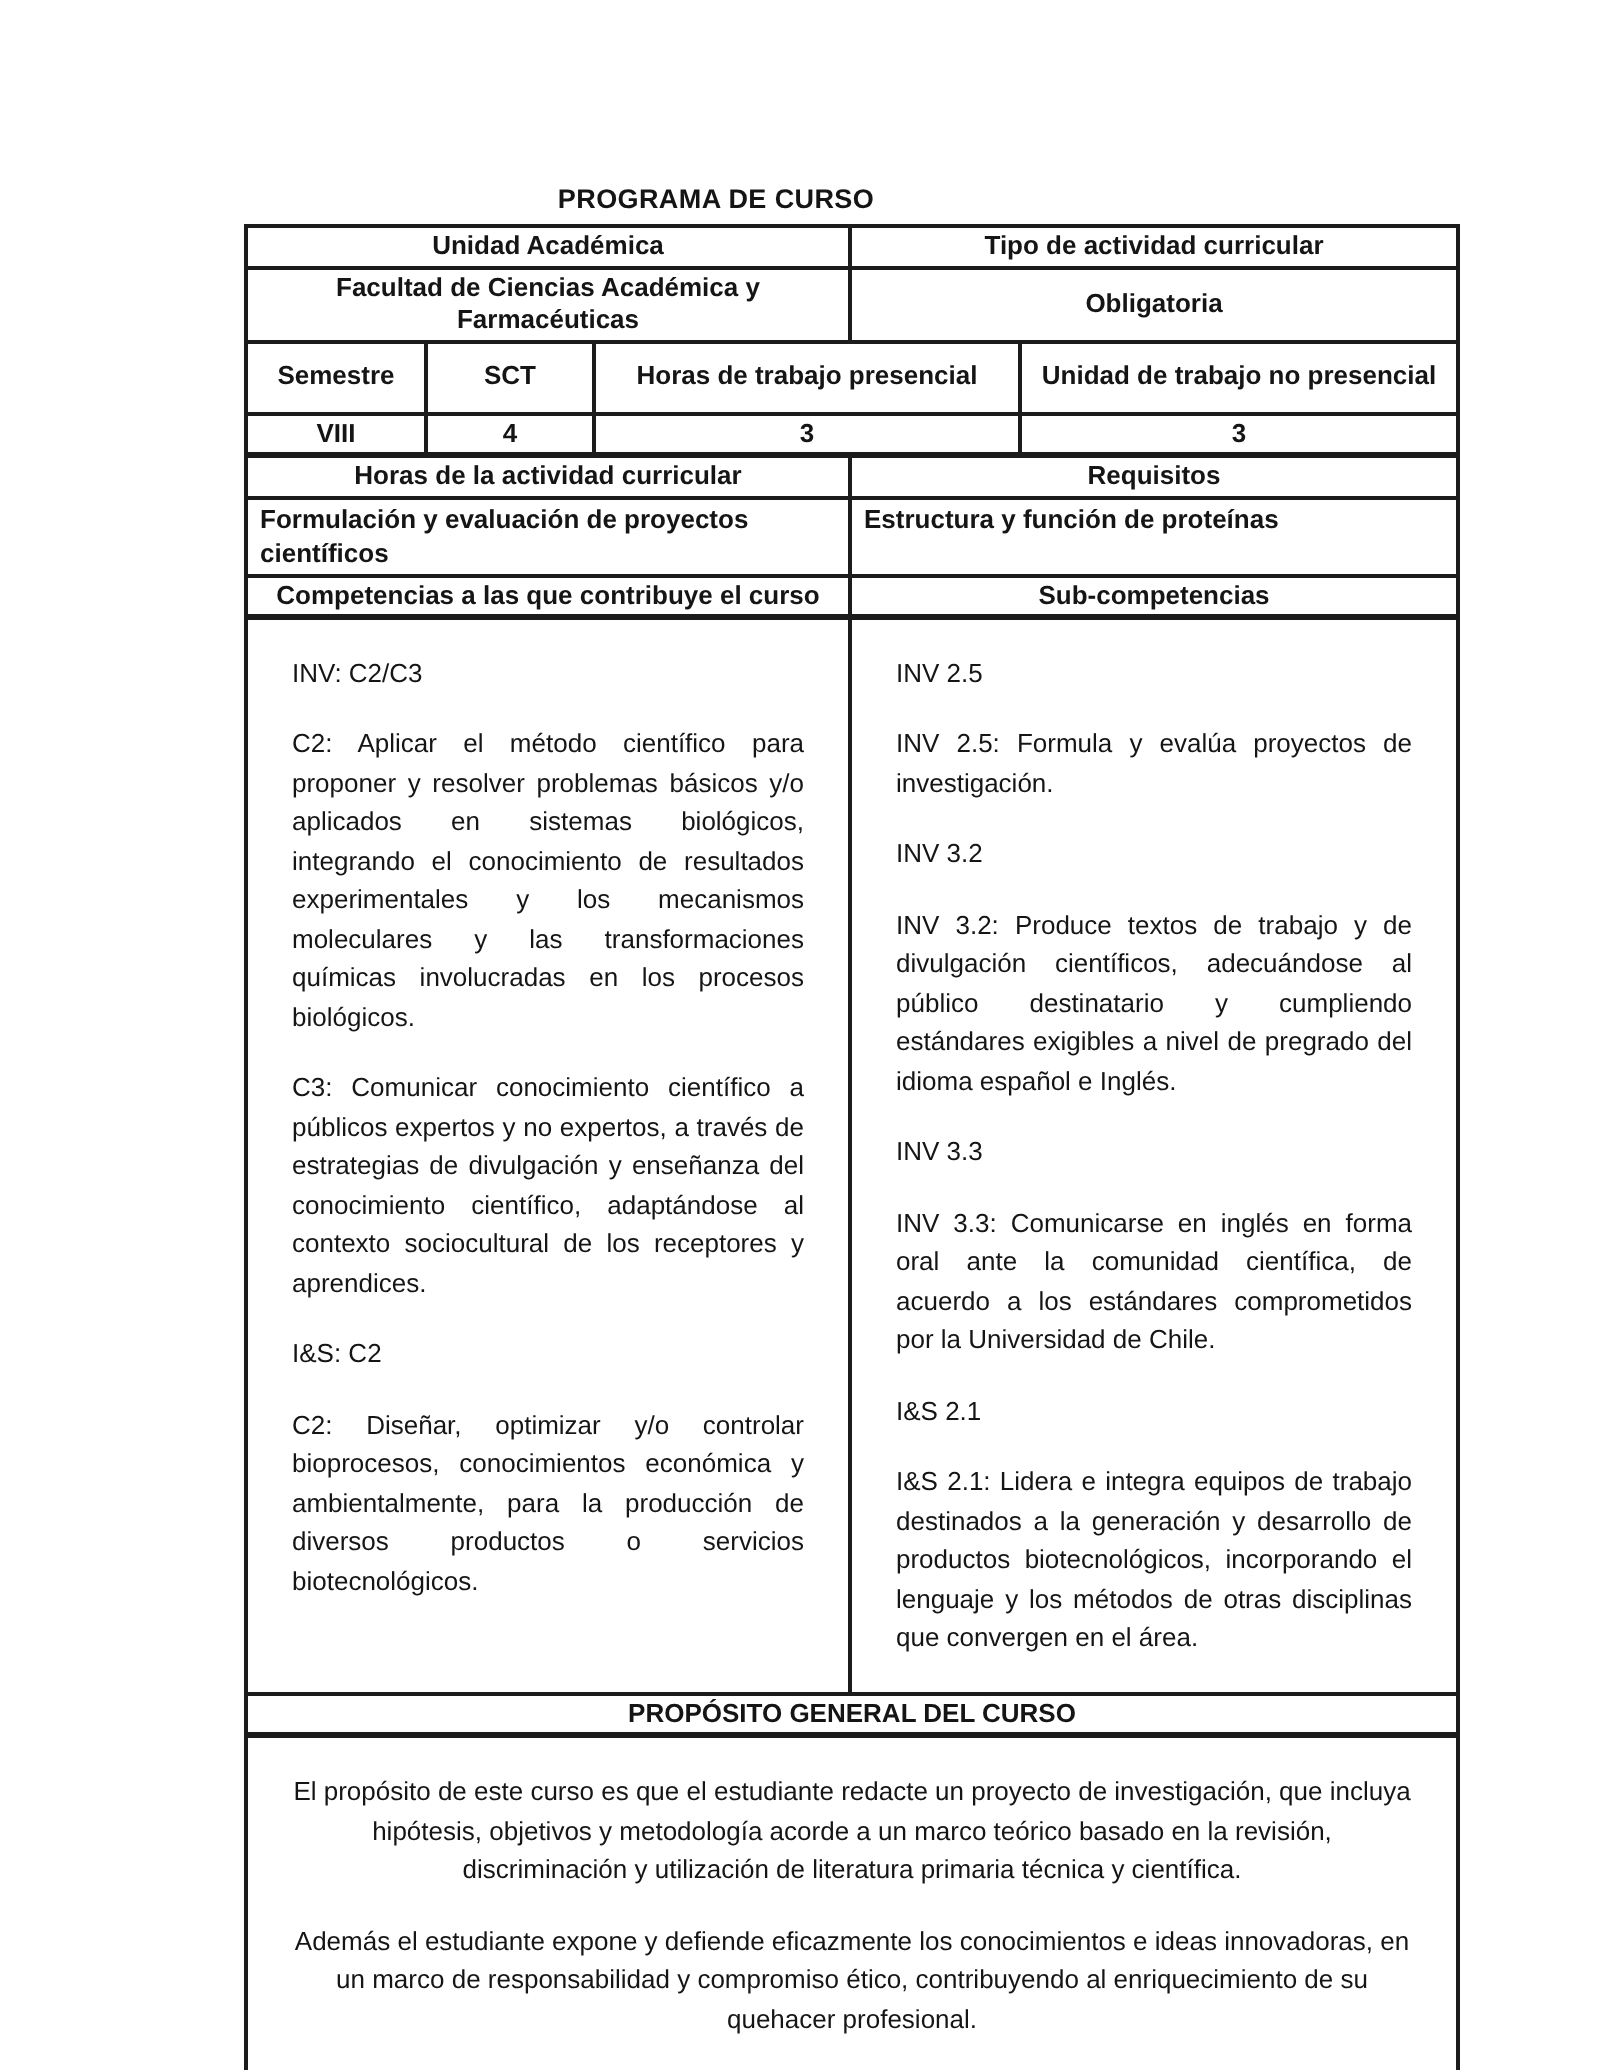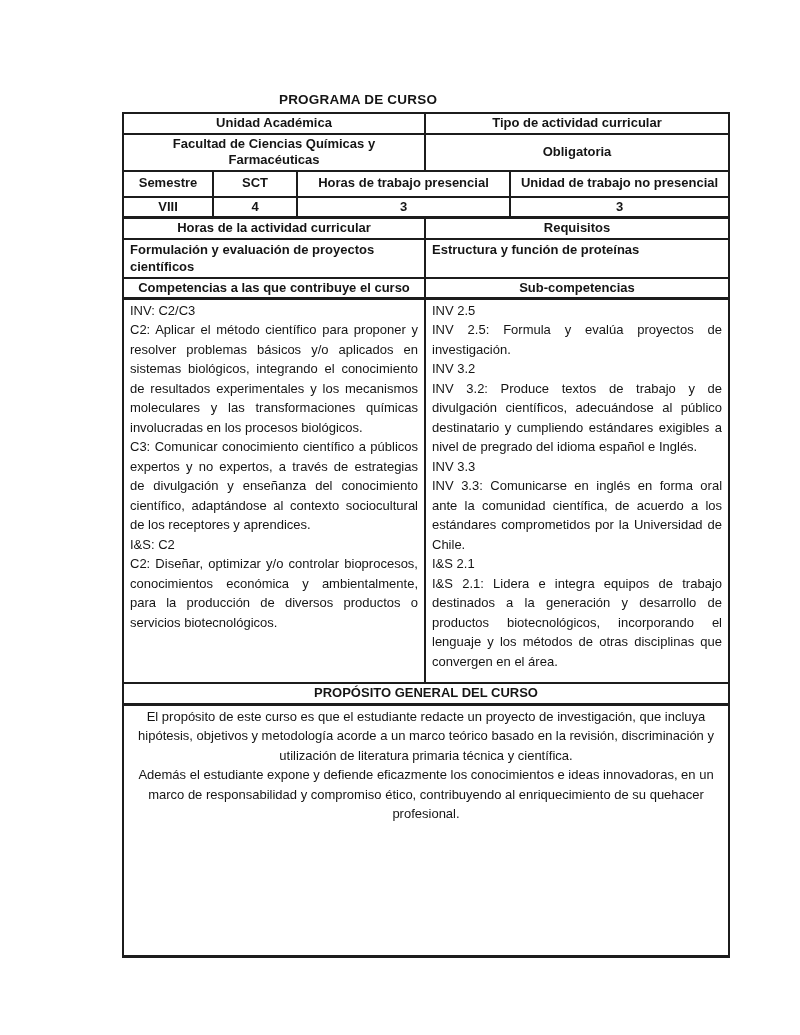--- a/index.html
+++ b/index.html
@@ -48,21 +48,21 @@
     vertical-align: top;
     line-height: 1.35;
     padding-top: 2px;
   }
   td.body-cell {
     vertical-align: top;
     text-align: justify;
     line-height: 1.5;
     padding: 2px 7px 4px 7px;
   }
-  td.body-cell p { margin: 0; }
+  td.body-cell p { margin: 16px; }
   tr.hb td { border-bottom-width: 3px; text-align: center; }
 </style>
 </head>
 <body>
 
 <div class="page">
 
   <div class="doc-title">PROGRAMA DE CURSO</div>
 
   <table class="course-table">
@@ -74,25 +74,25 @@
         <col style="width:219px">
     </colgroup>
 
     <tbody>
         <tr style="height:21px">
       <td colspan="3" class="hdr">Unidad Académica</td>
       <td colspan="2" class="hdr">Tipo de actividad curricular</td>
     </tr>
 
     <tr style="height:22px">
-      <td colspan="3" class="hdr">Facultad de Ciencias Químicas y Farmacéuticas</td>
+      <td colspan="3" class="hdr">Facultad de Ciencias Académica y Farmacéuticas</td>
       <td colspan="2" class="hdr">Obligatoria</td>
     </tr>
 
-    <tr style="height:26px">
+    <tr style="height:36px">
       <td class="hdr">Semestre</td>
       <td class="hdr">SCT</td>
       <td colspan="2" class="hdr">Horas de trabajo presencial</td>
       <td class="hdr">Unidad de trabajo no presencial</td>
     </tr>
 
     <tr style="height:21px" class="hb">
       <td class="hdr">VIII</td>
       <td class="hdr">4</td>
       <td colspan="2" class="hdr">3</td>

